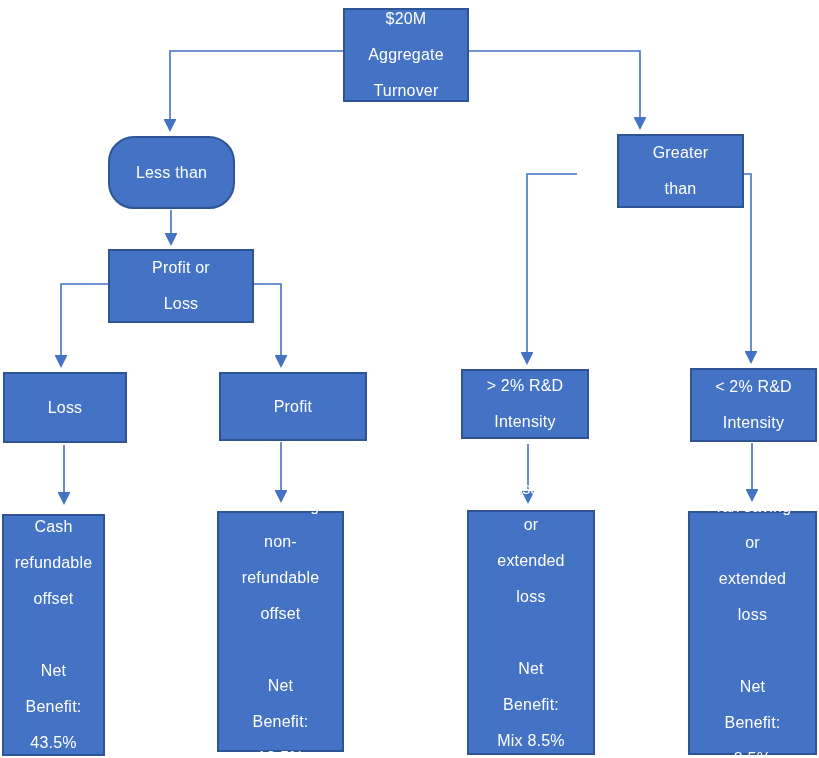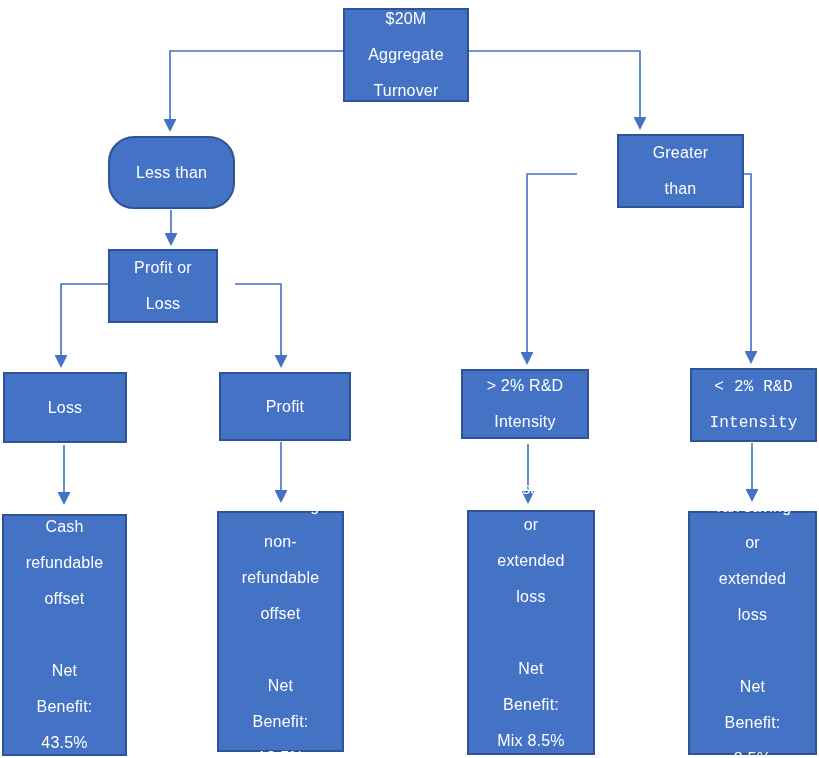--- a/index.html
+++ b/index.html
@@ -69,29 +69,29 @@
     <path d="M 528 444 L 528 502" marker-end="url(#arrow)"></path>
     <path d="M 752 443 L 752 500" marker-end="url(#arrow)"></path>
   </svg>
 
   <div class="node" style="left:343px; top:8px;   width:126px; height:94px;">$20M
 Aggregate
 Turnover</div>
   <div class="node" style="left:108px; top:136px; width:127px; height:73px;border-radius:26px;">Less than</div>
   <div class="node" style="left:577px; top:134px; width:127px; height:74px;margin-left:40px;">Greater
 than</div>
-  <div class="node" style="left:108px; top:249px; width:110px; height:74px;">Profit or
+  <div class="node" style="left:108px; top:249px; width:146px; height:74px;">Profit or
 Loss</div>
   <div class="node" style="left:3px;   top:372px; width:124px; height:71px;">Loss</div>
-  <div class="node" style="left:219px; top:372px; width:132px; height:69px;">Profit</div>
+  <div class="node" style="left:219px; top:372px; width:148px; height:69px;">Profit</div>
   <div class="node" style="left:461px; top:369px; width:128px; height:70px;">&gt; 2% R&amp;D
 Intensity</div>
-  <div class="node" style="left:690px; top:368px; width:127px; height:74px;font-family:Liberation Mono, monospace;">&lt; 2% R&amp;D
+  <div class="node" style="left:690px; top:368px; width:127px; height:74px;">&lt; 2% R&amp;D
 Intensity</div>
-  <div class="node" style="left:2px;   top:514px; width:125px; height:242px;">Cash
+  <div class="node" style="left:2px;   top:514px; width:103px; height:242px;">Cash
 refundable
 offset
 
 Net
 Benefit:
 43.5%</div>
   <div class="node" style="left:217px; top:511px; width:127px; height:241px;">Tax saving
 non-
 refundable
 offset

